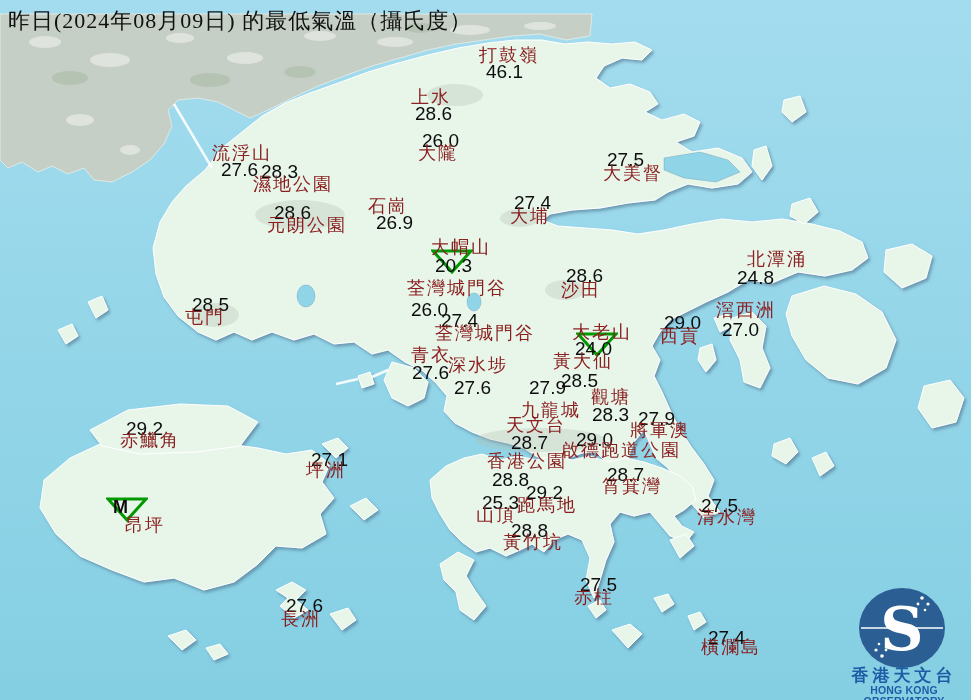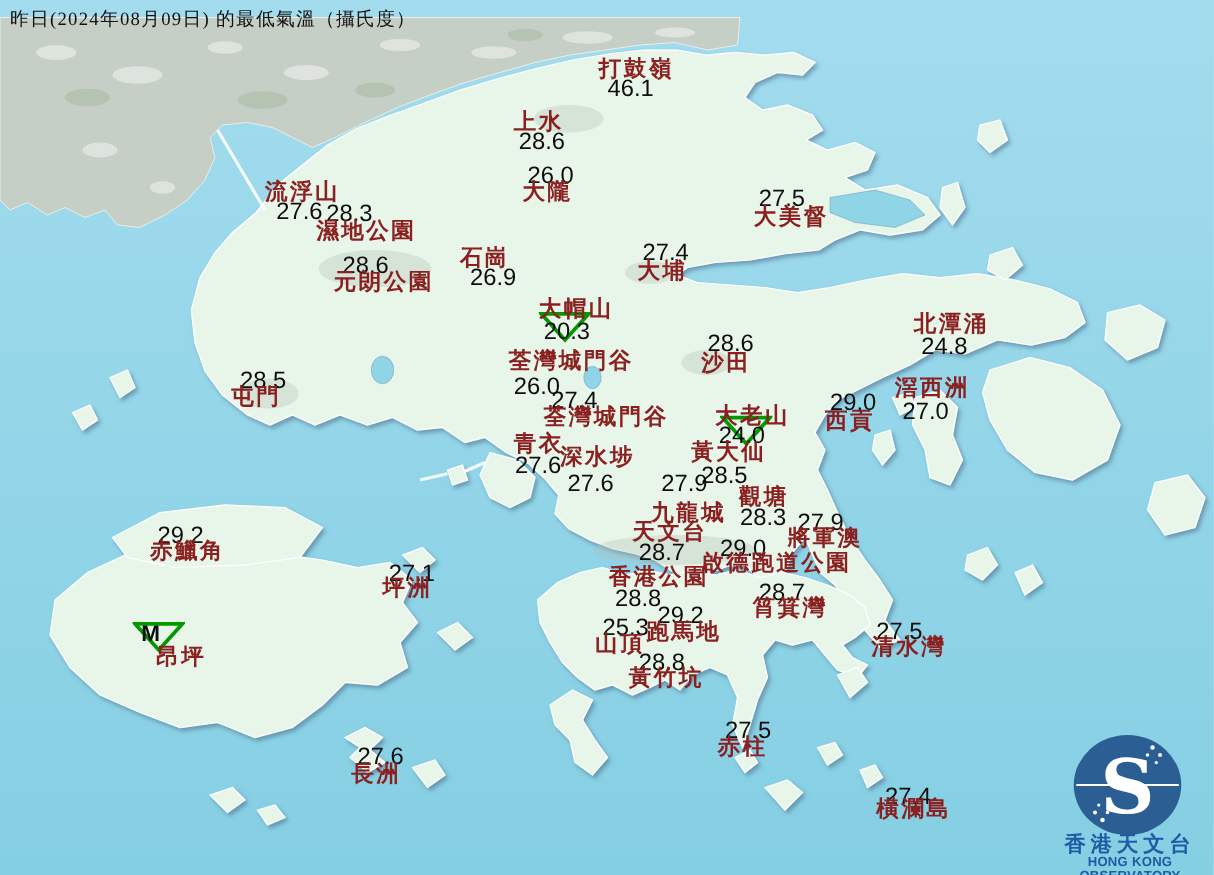--- a/index.html
+++ b/index.html
@@ -9,25 +9,25 @@
   .land{fill:var(--land,#e8f6ea);stroke:#ffffff;stroke-width:1;}
   .mainland{fill:var(--mainland,#c6cfc6);stroke:#e9eee9;stroke-width:.8;}
   .inlay{fill:var(--sea-mid,#90d5e7);stroke:rgba(70,120,150,.35);stroke-width:.8;}
   .urban{fill:#b4c0b4;opacity:.33;}
   .speck-w{fill:#eef2ec;opacity:.6;}
   .speck-g{fill:#9fb39c;opacity:.45;}
   .bridge{stroke:#ffffff;stroke-width:2.5;fill:none;opacity:.9;}
   .sea-stop-top{stop-color:var(--sea-top,#a3dcee);}
   .sea-stop-bot{stop-color:var(--sea-bottom,#85cfe3);}
 
-  #page-title{position:absolute;left:8px;top:6px;font-size:15px;letter-spacing:1px;color:#111;
+  #page-title{position:absolute;left:8px;top:6px;font-size:22px;letter-spacing:1px;color:#111;
       font-family:"Liberation Serif","DejaVu Serif",serif;white-space:nowrap;}
 
   .st-name{position:absolute;font-family:"Liberation Serif","DejaVu Serif",serif;
-      font-size:18px;letter-spacing:2px;color:var(--name-red,#8b2020);white-space:nowrap;line-height:1;font-weight:bold;}
+      font-size:18px;letter-spacing:2px;color:var(--name-red,#8b2020);white-space:nowrap;line-height:1;}
   .st-val{position:absolute;font-size:19px;color:#0d0d0d;white-space:nowrap;line-height:1;}
   .st-val.m-flag{font-weight:bold;font-size:18px;}
   .tri{position:absolute;}
   .tri polygon{fill:none;stroke:var(--marker-green,#009900);stroke-width:3;}
 
   #logo{position:absolute;left:840px;top:585px;width:128px;height:112px;text-align:center;}
   #logo .cn{position:absolute;left:0;top:82px;width:128px;font-size:17px;font-weight:bold;letter-spacing:4px;
       color:var(--logo-text,#1e5ca6);font-family:"Liberation Serif","DejaVu Serif",serif;line-height:1;}
   .en{position:absolute;left:-8px;top:100px;width:144px;font-size:10.5px;font-weight:bold;
       color:var(--logo-text,#1e5ca6);letter-spacing:.2px;line-height:1;}
@@ -201,21 +201,21 @@
       <div class="st-val" style="left: 274px; top: 203px;">28.6</div>
       <div class="st-name" style="left: 267px; top: 216px;">元朗公園</div>
       <div class="st-val" style="left: 514px; top: 193px;">27.4</div>
       <div class="st-name" style="left: 510px; top: 207px;">大埔</div>
       <svg class="tri" width="42" height="26" style="left: 431px; top: 249px;">
         <polygon points="2,2 40,2 21,23"></polygon>
       </svg>
       <div class="st-val" style="left: 435px; top: 256px;">20.3</div>
       <div class="st-name" style="left: 431px; top: 238px;">大帽山</div>
       <div class="st-val" style="left: 737px; top: 268px;">24.8</div>
-      <div class="st-name" style="left: 731px; top: 250px;">北潭涌</div>
+      <div class="st-name" style="left: 747px; top: 250px;">北潭涌</div>
       <div class="st-val" style="left: 566px; top: 266px;">28.6</div>
       <div class="st-name" style="left: 561px; top: 281px;">沙田</div>
       <div class="st-val" style="left: 411px; top: 300px;">26.0</div>
       <div class="st-name" style="left: 407px; top: 279px;">荃灣城門谷</div>
       <div class="st-val" style="left: 722px; top: 320px;">27.0</div>
       <div class="st-name" style="left: 716px; top: 301px;">滘西洲</div>
       <div class="st-val" style="left: 192px; top: 295px;">28.5</div>
       <div class="st-name" style="left: 185px; top: 308px;">屯門</div>
       <div class="st-val" style="left: 664px; top: 313px;">29.0</div>
       <div class="st-name" style="left: 660px; top: 327px;">西貢</div>

